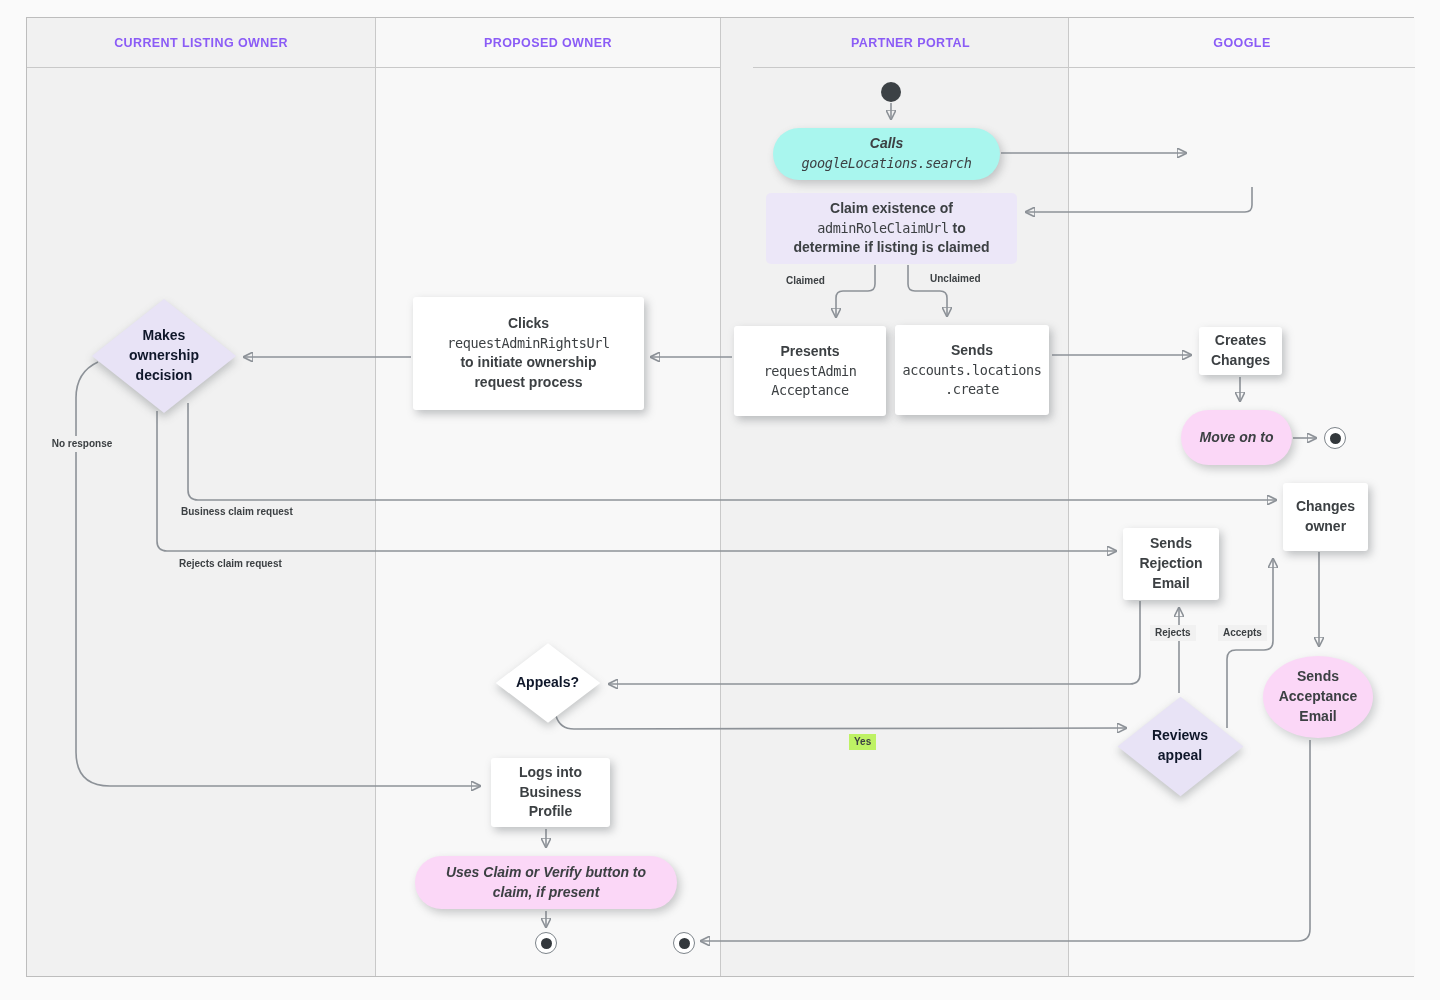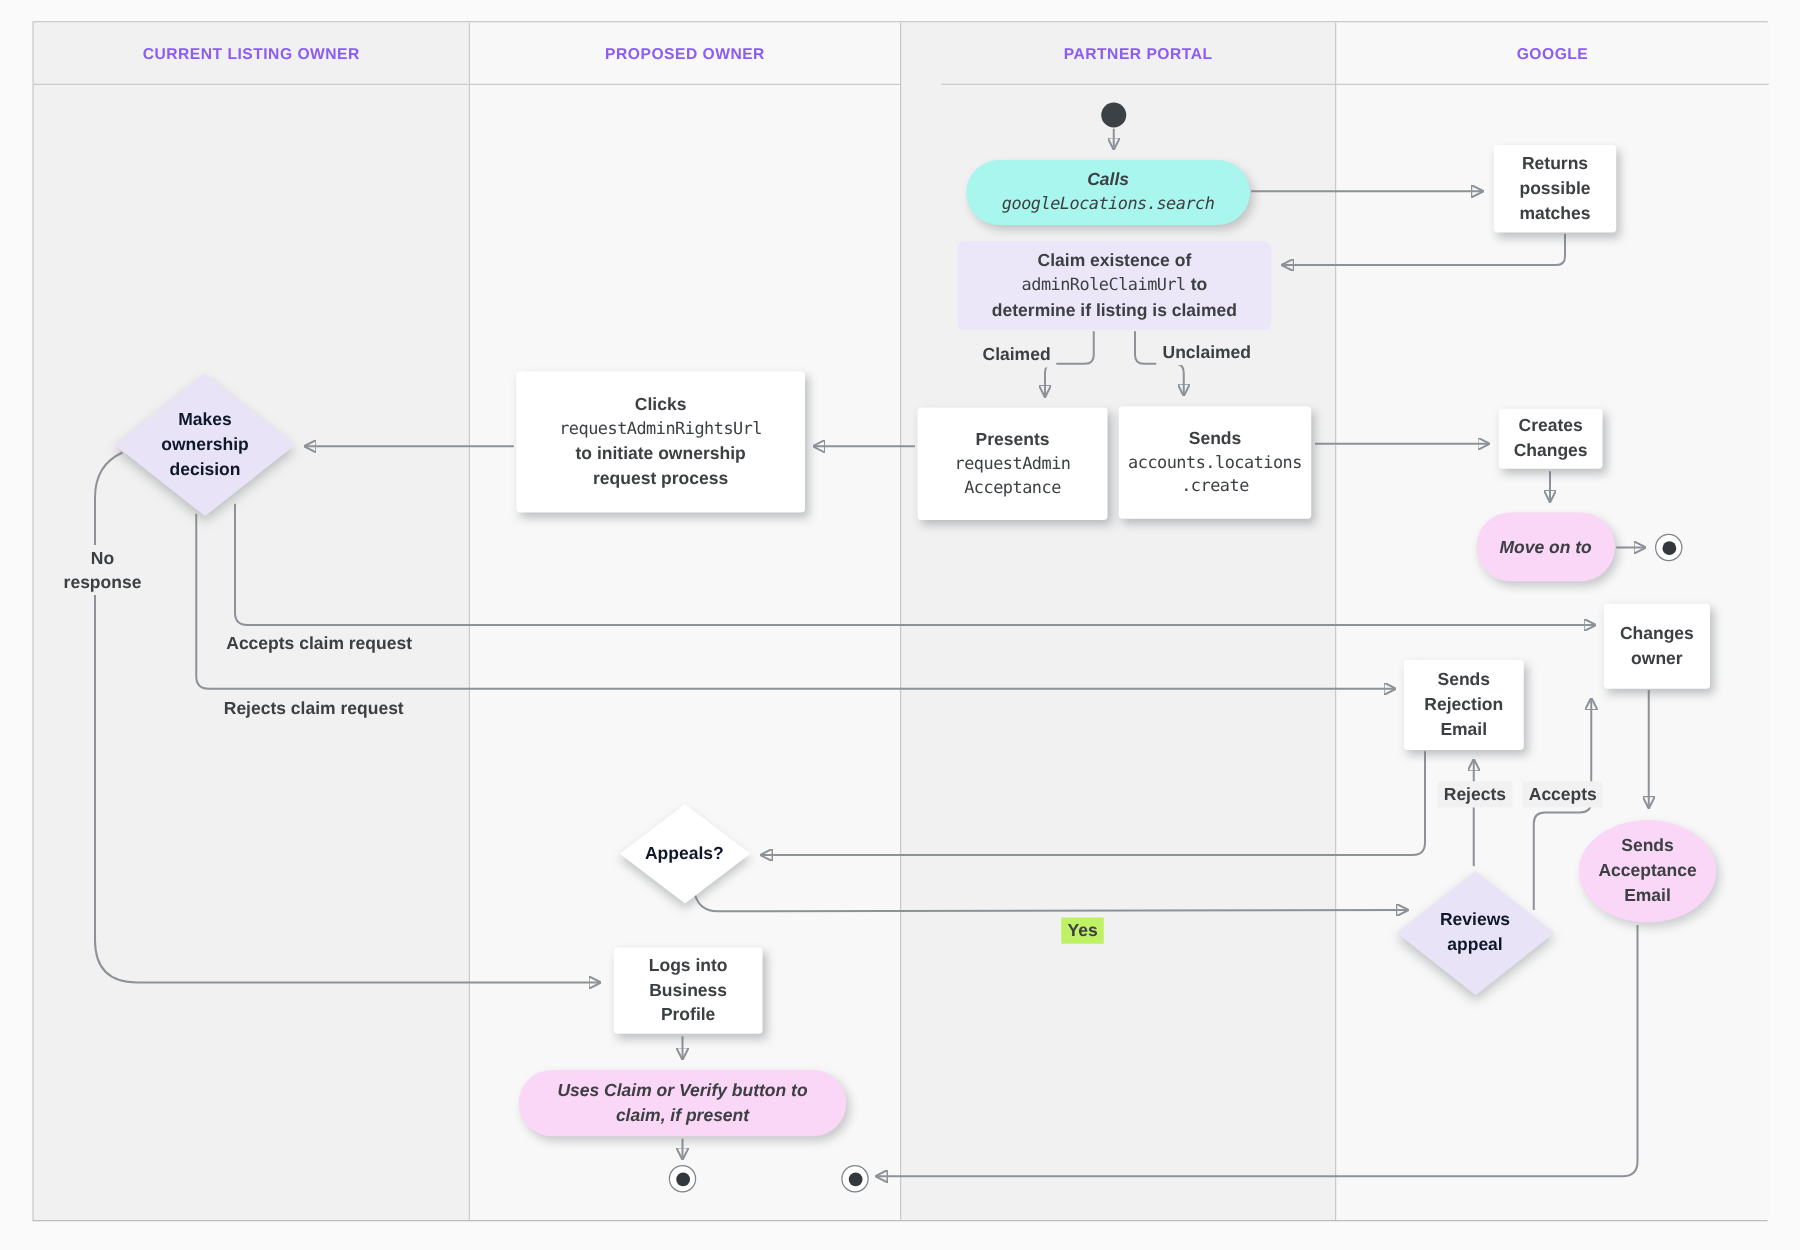--- a/index.html
+++ b/index.html
@@ -11,21 +11,21 @@
   .lane{position:absolute;top:0;bottom:0;box-sizing:border-box;}
   .lane.l2,.lane.l3,.lane.l4{border-left:1px solid #c9c9c9;}
   .lane.odd{background:#f1f1f1;}
   .lane.even{background:#f8f8f8;}
   .lane-hdr{height:49px;border-bottom:1px solid #c9c9c9;display:flex;align-items:center;
             justify-content:center;font-size:12.5px;font-weight:700;letter-spacing:.4px;color:#8b5cf6;}
   
   svg.edges{position:absolute;left:0;top:0;z-index:2;}
   svg.edges path{fill:none;stroke:#8d9298;stroke-width:1.6;}
   
-  .elabel{position:absolute;z-index:3;font-size:14px;font-weight:700;color:#3c4043;
+  .elabel{position:absolute;z-index:3;font-size:10px;font-weight:700;color:#3c4043;
           padding:1px 5px;text-align:center;line-height:1.35;white-space:nowrap;}
   .elabel.wrap{white-space:normal;}
   .bg-gray{background:#f1f1f1;} .bg-light{background:#bef264;}
   
   .node{position:absolute;z-index:4;display:flex;flex-direction:column;align-items:center;
         justify-content:center;text-align:center;font-size:14px;font-weight:700;
         line-height:1.42;color:#3c4043;box-sizing:border-box;padding:6px 8px;}
   .box{background:#ffffff;border-radius:3px;box-shadow:3px 4px 8px rgba(95,99,104,.38);}
   .soft{background:#ece7f8;border-radius:5px;}
   .pill{border-radius:40px;box-shadow:3px 4px 8px rgba(95,99,104,.32);font-style:italic;}
@@ -91,21 +91,21 @@
     <path d="M1179,693 L1179,608" marker-end="url(#arr)"></path>
     <path d="M1227,728 L1227,659 Q1227,650 1236,650 L1264,650 Q1273,650 1273,641 L1273,559" marker-end="url(#arr)"></path>
     <path d="M1310,740 L1310,929 Q1310,941 1298,941 L701,941" marker-end="url(#arr)"></path>
     <path d="M546,829 L546,847" marker-end="url(#arr)"></path>
     <path d="M546,911 L546,927" marker-end="url(#arr)"></path>
   </svg>
 
   <div class="elabel bg-gray" style="left:781px;top:273px;">Claimed</div>
   <div class="elabel bg-gray" style="left:925px;top:271px;">Unclaimed</div>
   <div class="elabel bg-gray wrap" style="left:41px;top:436px;width:72px;">No response</div>
-  <div class="elabel bg-gray" style="left:176px;top:504px;">Accepts claim request</div>
+  <div class="elabel bg-gray" style="left:176px;top:504px;">Business claim request</div>
   <div class="elabel bg-gray" style="left:174px;top:556px;">Rejects claim request</div>
   <div class="elabel bg-gray" style="left:1150px;top:625px;">Rejects</div>
   <div class="elabel bg-gray" style="left:1218px;top:625px;">Accepts</div>
   <div class="elabel bg-light" style="left:849px;top:734px;">Yes</div>
 
   <div class="start-dot" style="left:881px;top:82px;"></div>
   <div class="end-dot" style="left:1324px;top:427px;">
       <div class="end-inner"></div>
     </div>
   <div class="end-dot" style="left:535px;top:932px;">
@@ -113,23 +113,20 @@
     </div>
   <div class="end-dot" style="left:673px;top:932px;">
       <div class="end-inner"></div>
     </div>
 
   <div class="node pill teal" style="left:773px;top:128px;width:227px;height:52px;">
     <div>Calls</div>
     <div class="code">googleLocations.search</div>
   </div>
 
-  <div class="node box" style="left:1195px;top:116px;width:98px;height:70px;">
-    <div>Returns possible matches</div>
-  </div>
 
   <div class="node soft" style="left:766px;top:193px;width:251px;height:71px;">
     <div class="mixline">Claim existence of</div>
     <div class="mixline">
       <span class="code">adminRoleClaimUrl</span>
       <span> </span>
       <span>to</span>
     </div>
     <div class="mixline">determine if listing is claimed</div>
   </div>

